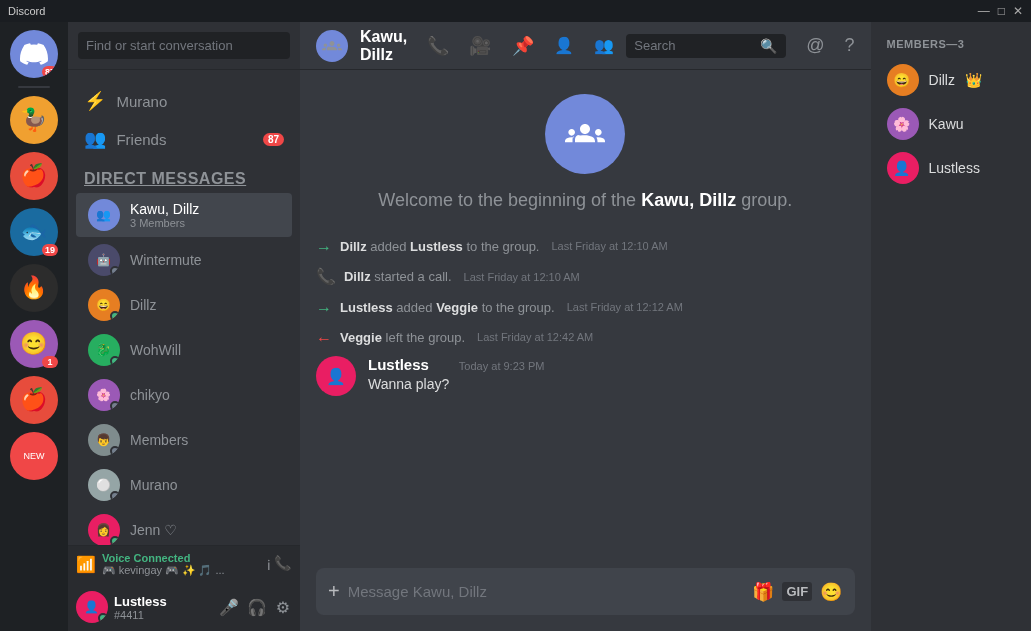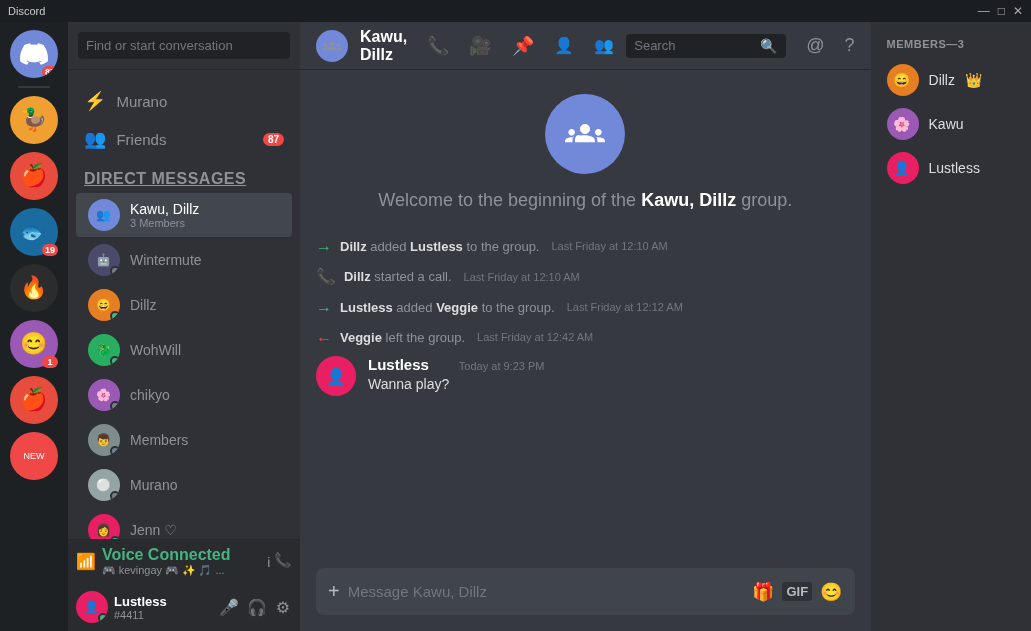--- a/index.html
+++ b/index.html
@@ -162,21 +162,21 @@
     .ua-btn { color: #8e9297; cursor: pointer; font-size: 16px; padding: 2px; }
     .voice-connected {
       background: #292b2f;
       border-top: 1px solid #26282c;
       padding: 6px 8px;
       display: flex;
       align-items: center;
       gap: 6px;
     }
     .vc-info { flex: 1; }
-    .vc-title { color: #43b581; font-size: 16px; font-weight: 600; }
+    .vc-title { color: #43b581; font-size: 11px; font-weight: 600; }
     .vc-sub { color: #8e9297; font-size: 11px; }
     .vc-controls { display: flex; gap: 4px; }
     .vc-btn { color: #8e9297; font-size: 14px; cursor: pointer; }
 
     
     .chat-area {
       flex: 1;
       display: flex;
       flex-direction: column;
       background: #36393f;

